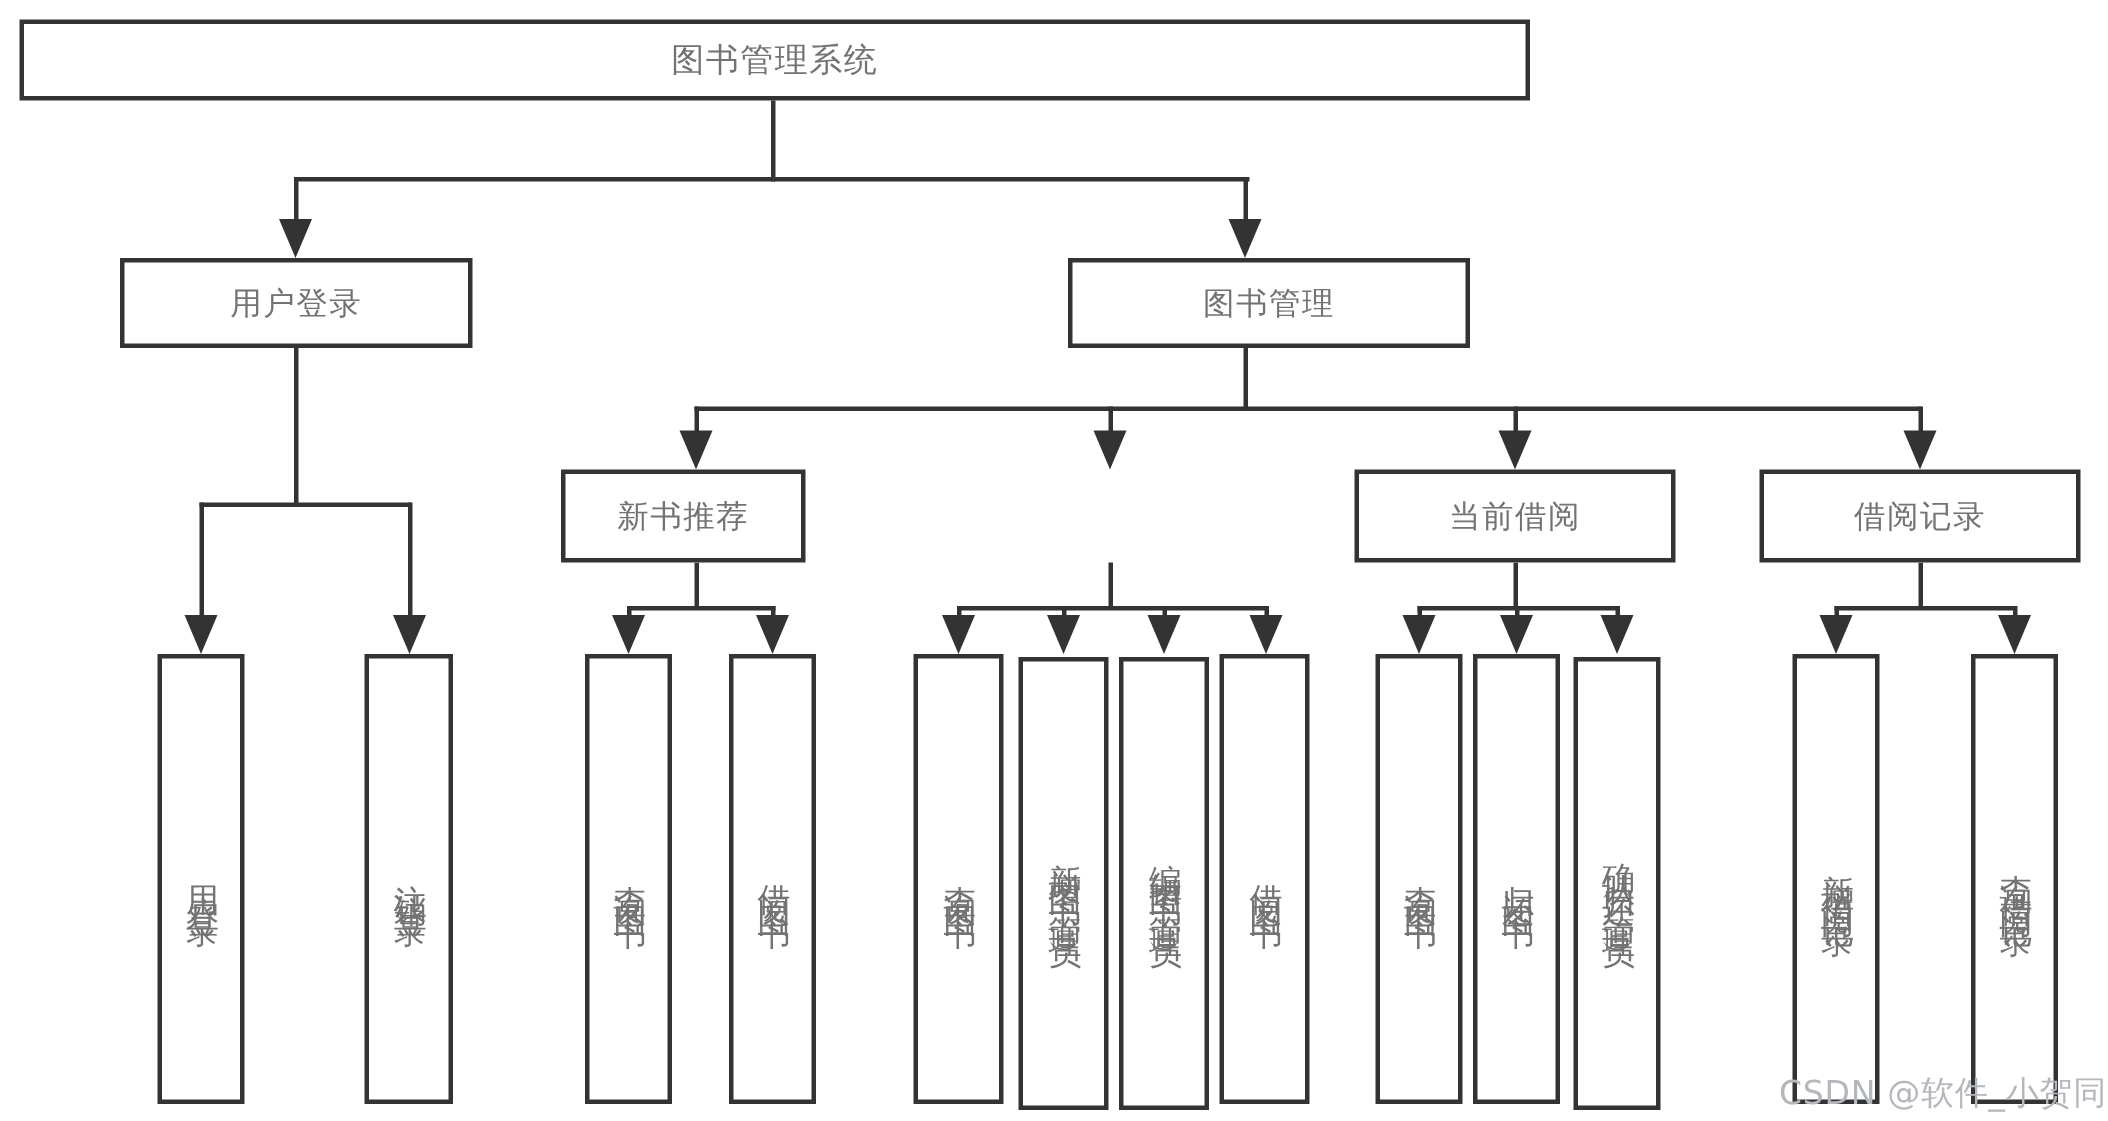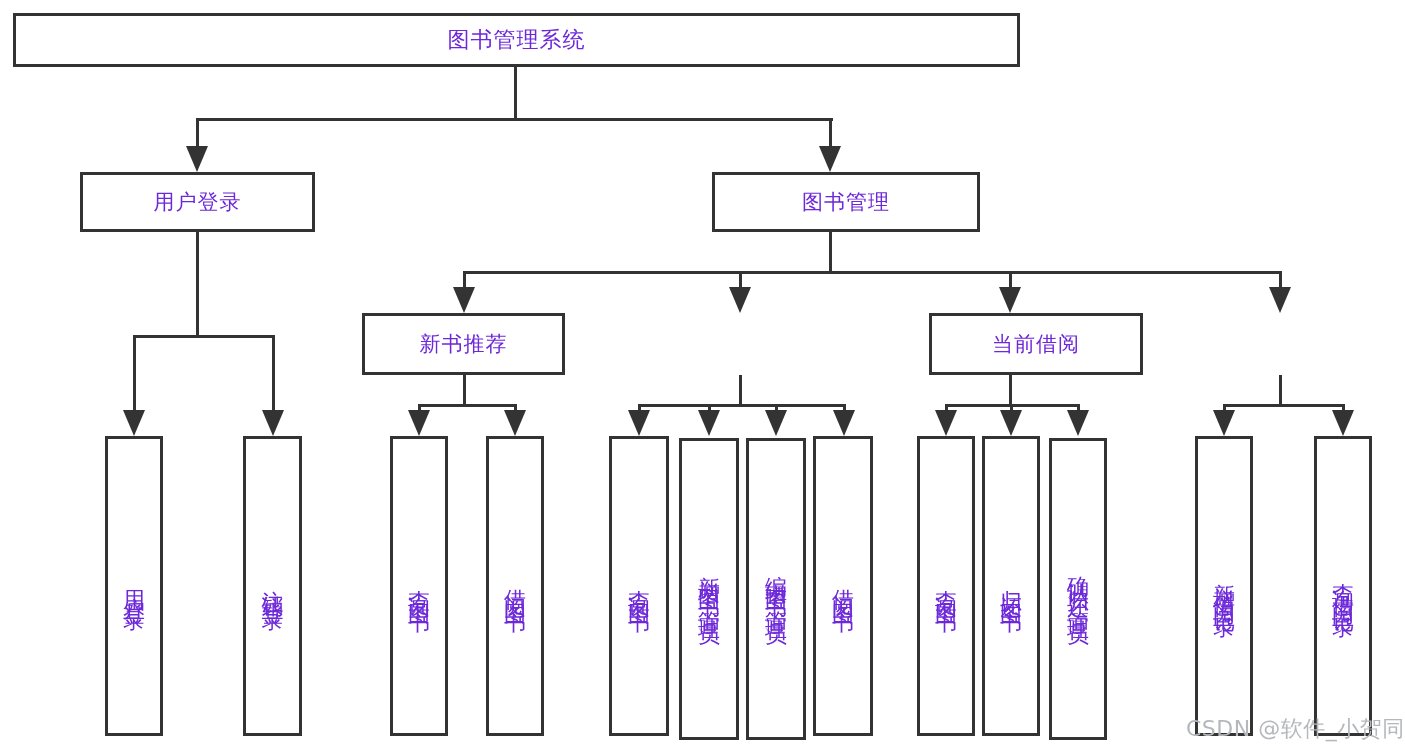--- a/index.html
+++ b/index.html
@@ -3,21 +3,21 @@
 <meta charset="utf-8">
 <style>
   html,body{margin:0;padding:0;background:#ffffff;}
   .canvas{
     position:relative;width:1405px;height:747px;background:#ffffff;overflow:hidden;
     font-family:"DejaVu Sans","Liberation Sans",sans-serif;color:#2f2f2f;
   }
   .box{
     position:absolute;box-sizing:border-box;border:3px solid #333333;background:#ffffff;
     display:flex;align-items:center;justify-content:center;
-    font-size:21px;color:#6d28d9;letter-spacing:1px;z-index:2;
+    font-size:21px;color:#737373;letter-spacing:1px;z-index:2;
   }
   .root{font-size:22px;}
   .leaf{
     writing-mode:vertical-rl;text-orientation:mixed;
     font-size:22px;letter-spacing:7px;line-height:1.0;
     display:flex;align-items:center;justify-content:center;text-align:center;
   }
   .h{position:absolute;height:3px;background:#333333;z-index:1;}
   .v{position:absolute;width:3px;background:#333333;z-index:1;}
   .a{
@@ -58,22 +58,23 @@
   <div class="h" style="left:463px;top:271px;width:818px;"></div>
   <div class="v" style="left:463px;top:271px;height:20px;"></div>
   <div class="a" style="left:453px;top:287px;"></div>
   <div class="v" style="left:739px;top:271px;height:20px;"></div>
   <div class="a" style="left:729px;top:287px;"></div>
   <div class="v" style="left:1009px;top:271px;height:20px;"></div>
   <div class="a" style="left:999px;top:287px;"></div>
   <div class="v" style="left:1279px;top:271px;height:20px;"></div>
   <div class="a" style="left:1269px;top:287px;"></div>
 
-  <div class="box" style="left:362px;top:313px;width:203px;height:62px;">新书推荐</div>
-  <div class="box" style="left:903px;top:313px;width:214px;height:62px;margin-left:26px;">当前借阅</div>
+  <div class="box" style="left:374px;top:313px;width:163px;height:62px;">新书推荐</div>
+  <div class="box" style="left:903px;top:313px;width:214px;height:62px;">当前借阅</div>
+  <div class="box" style="left:1173px;top:313px;width:214px;height:62px;">借阅记录</div>
 
   <div class="v" style="left:463px;top:375px;height:31px;"></div>
   <div class="h" style="left:418px;top:404px;width:99px;"></div>
   <div class="v" style="left:418px;top:404px;height:9px;"></div>
   <div class="a" style="left:408px;top:410px;"></div>
   <div class="v" style="left:514px;top:404px;height:9px;"></div>
   <div class="a" style="left:504px;top:410px;"></div>
 
   <div class="v" style="left:739px;top:375px;height:31px;"></div>
   <div class="h" style="left:638px;top:404px;width:207px;"></div>

